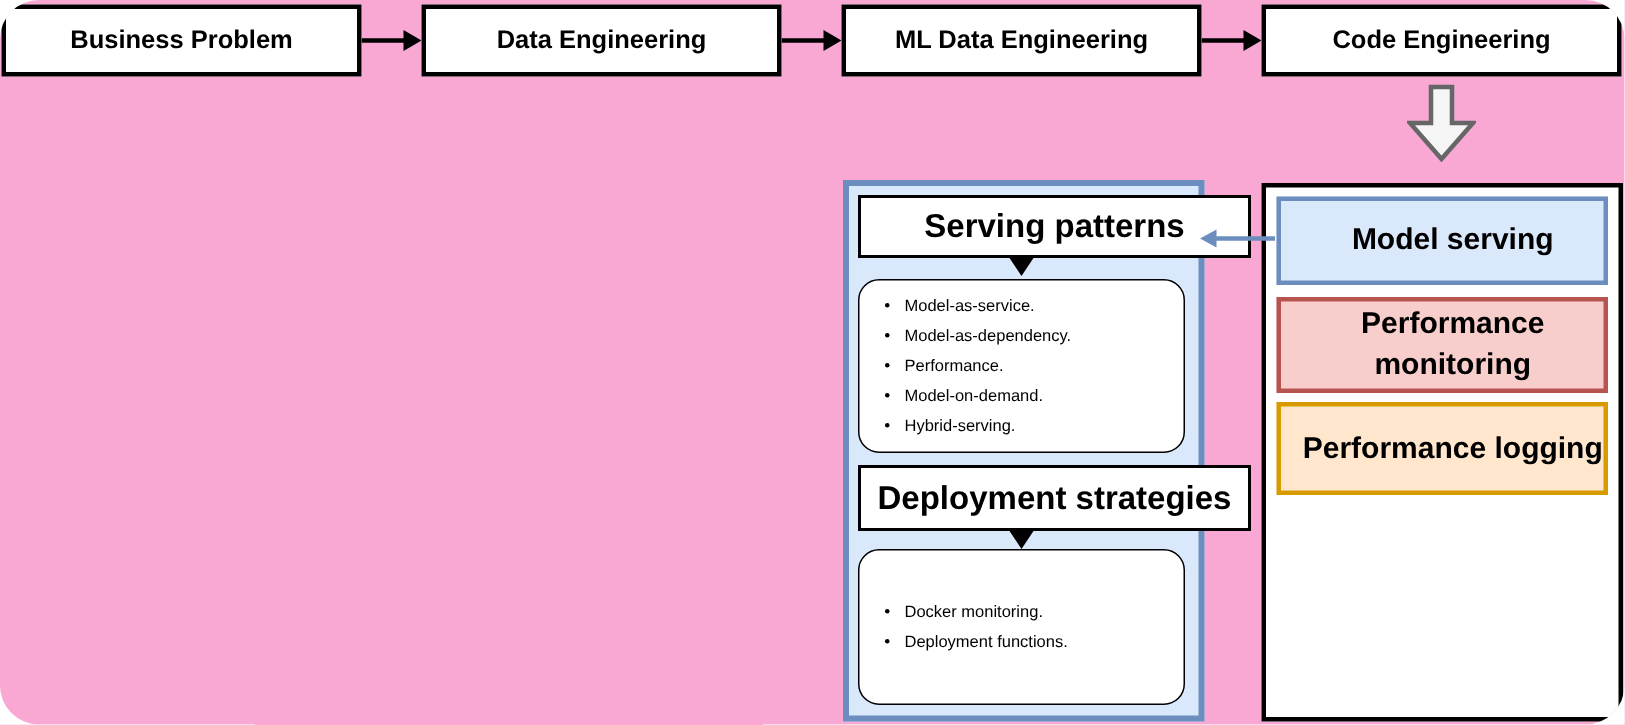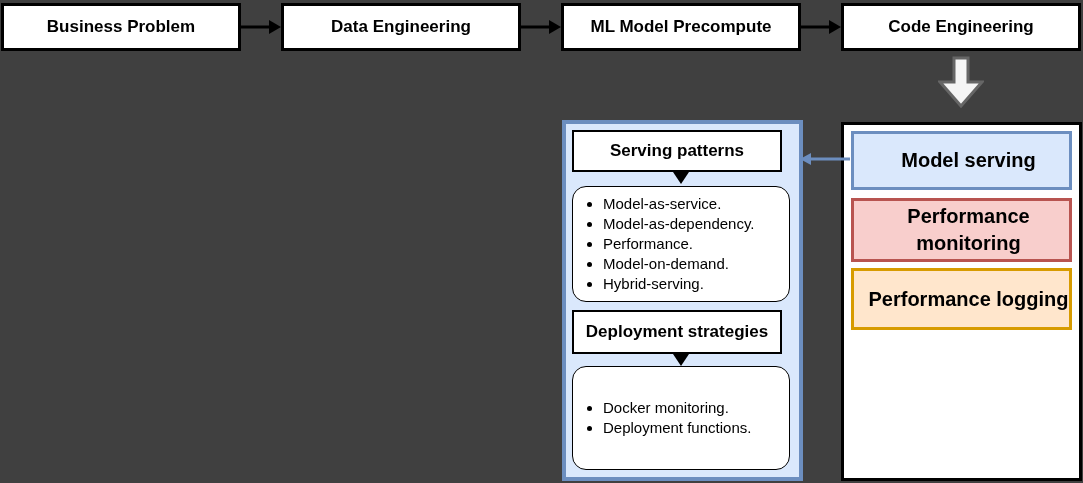--- a/index.html
+++ b/index.html
@@ -1,22 +1,23 @@
 <!DOCTYPE html>
 <html><head>
 <meta charset="utf-8">
 <style>
   html, body { margin: 0; padding: 0; background: #ffffff; }
   .canvas {
     position: relative;
     width: 1083px;
     height: 483px;
-    background: #404040;
+    background: #f9a8d4;
     font-family: "Liberation Sans", sans-serif;
     overflow: hidden;
+    border-radius: 26px;
   }
 
   
   .stage {
     position: absolute;
     top: 3px;
     width: 240px;
     height: 48px;
     box-sizing: border-box;
     background: #ffffff;
@@ -48,28 +49,28 @@
     top: 120px;
     width: 241px;
     height: 361px;
     box-sizing: border-box;
     border: 4px solid #6c8ebf;
     background: #dae8fc;
   }
   .section-title {
     position: absolute;
     left: 6px;
-    width: 210px;
+    width: 262px;
     box-sizing: border-box;
     background: #ffffff;
     border: 2px solid #000000;
     display: flex;
     align-items: center;
     justify-content: center;
-    font-size: 17px;
+    font-size: 22px;
     font-weight: bold;
     color: #000000;
     text-align: center;
   }
   .section-title-1 { top: 6px;  height: 42px; }
   .section-title-2 { top: 186px; height: 44px; }
 
   .pointer {
     position: absolute;
     width: 0; height: 0;
@@ -90,21 +91,21 @@
     border: 1.5px solid #000000;
     border-radius: 14px;
     display: flex;
     align-items: center;
   }
   .list-box-1 { top: 62px;  height: 116px; }
   .list-box-2 { top: 242px; height: 104px; }
   .list-box ul {
     margin: 0;
     padding: 0 0 0 30px;
-    font-size: 15px;
+    font-size: 11px;
     line-height: 20px;
     color: #000000;
     list-style-type: disc;
   }
 
   
   .link-arrow { position: absolute; left: 798px; top: 150px; width: 52px; height: 18px; z-index: 5; }
 
   
   .serving-panel {
@@ -150,21 +151,21 @@
     <polygon points="28,5 40,12 28,19" fill="#000000"></polygon>
   </svg>
   <div class="stage stage-2">
     <span>Data Engineering</span>
   </div>
   <svg class="flow-arrow flow-arrow-2" viewBox="0 0 40 24">
     <line x1="0" y1="12" x2="29" y2="12" stroke="#000000" stroke-width="3"></line>
     <polygon points="28,5 40,12 28,19" fill="#000000"></polygon>
   </svg>
   <div class="stage stage-3">
-    <span>ML Model Precompute</span>
+    <span>ML Data Engineering</span>
   </div>
   <svg class="flow-arrow flow-arrow-3" viewBox="0 0 40 24">
     <line x1="0" y1="12" x2="29" y2="12" stroke="#000000" stroke-width="3"></line>
     <polygon points="28,5 40,12 28,19" fill="#000000"></polygon>
   </svg>
   <div class="stage stage-4">
     <span>Code Engineering</span>
   </div>
 
   <svg class="block-arrow" viewBox="0 0 46 52">

